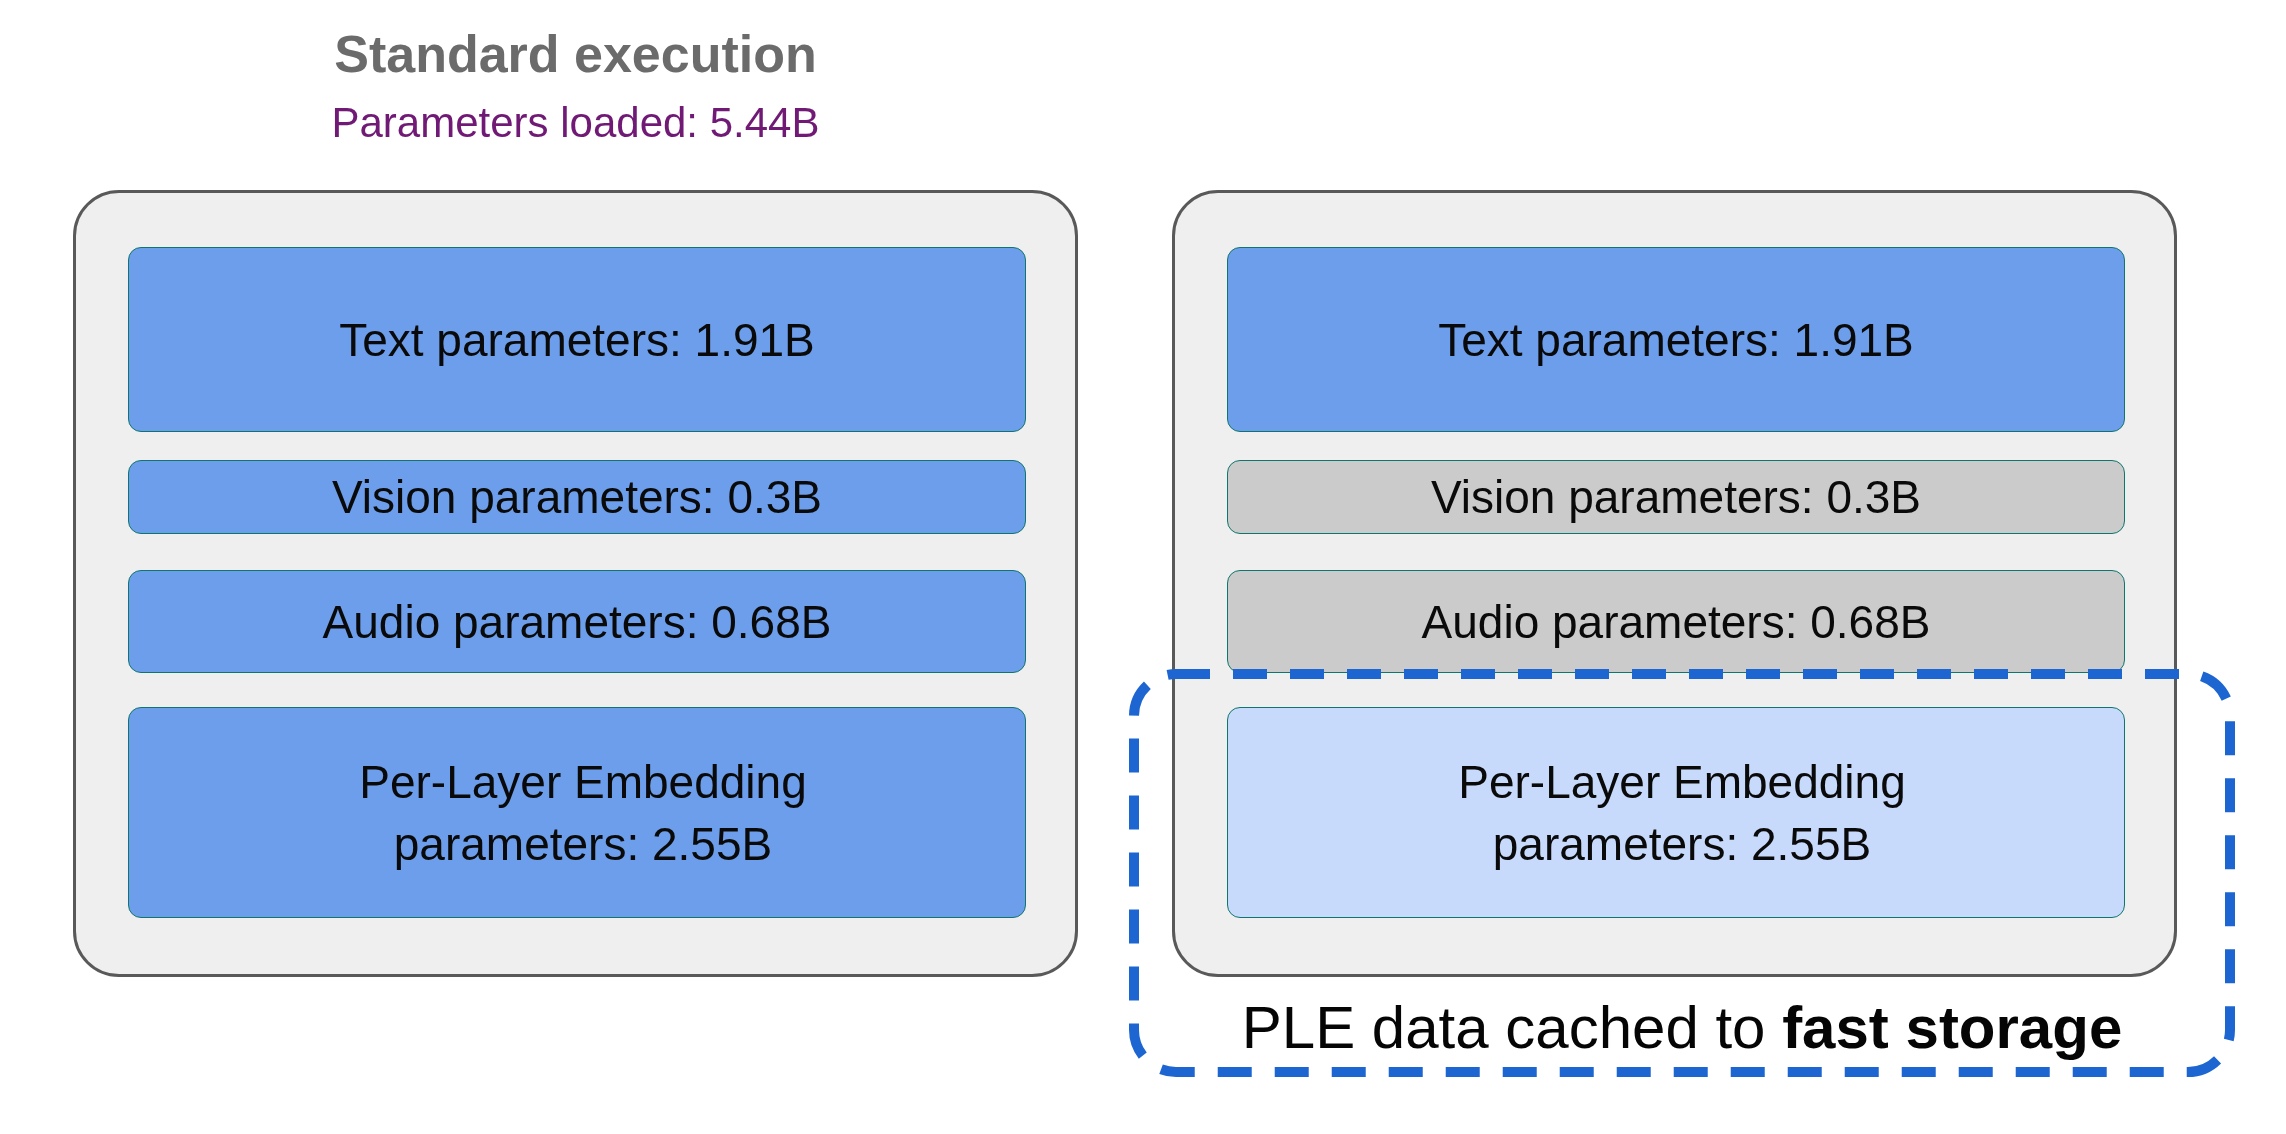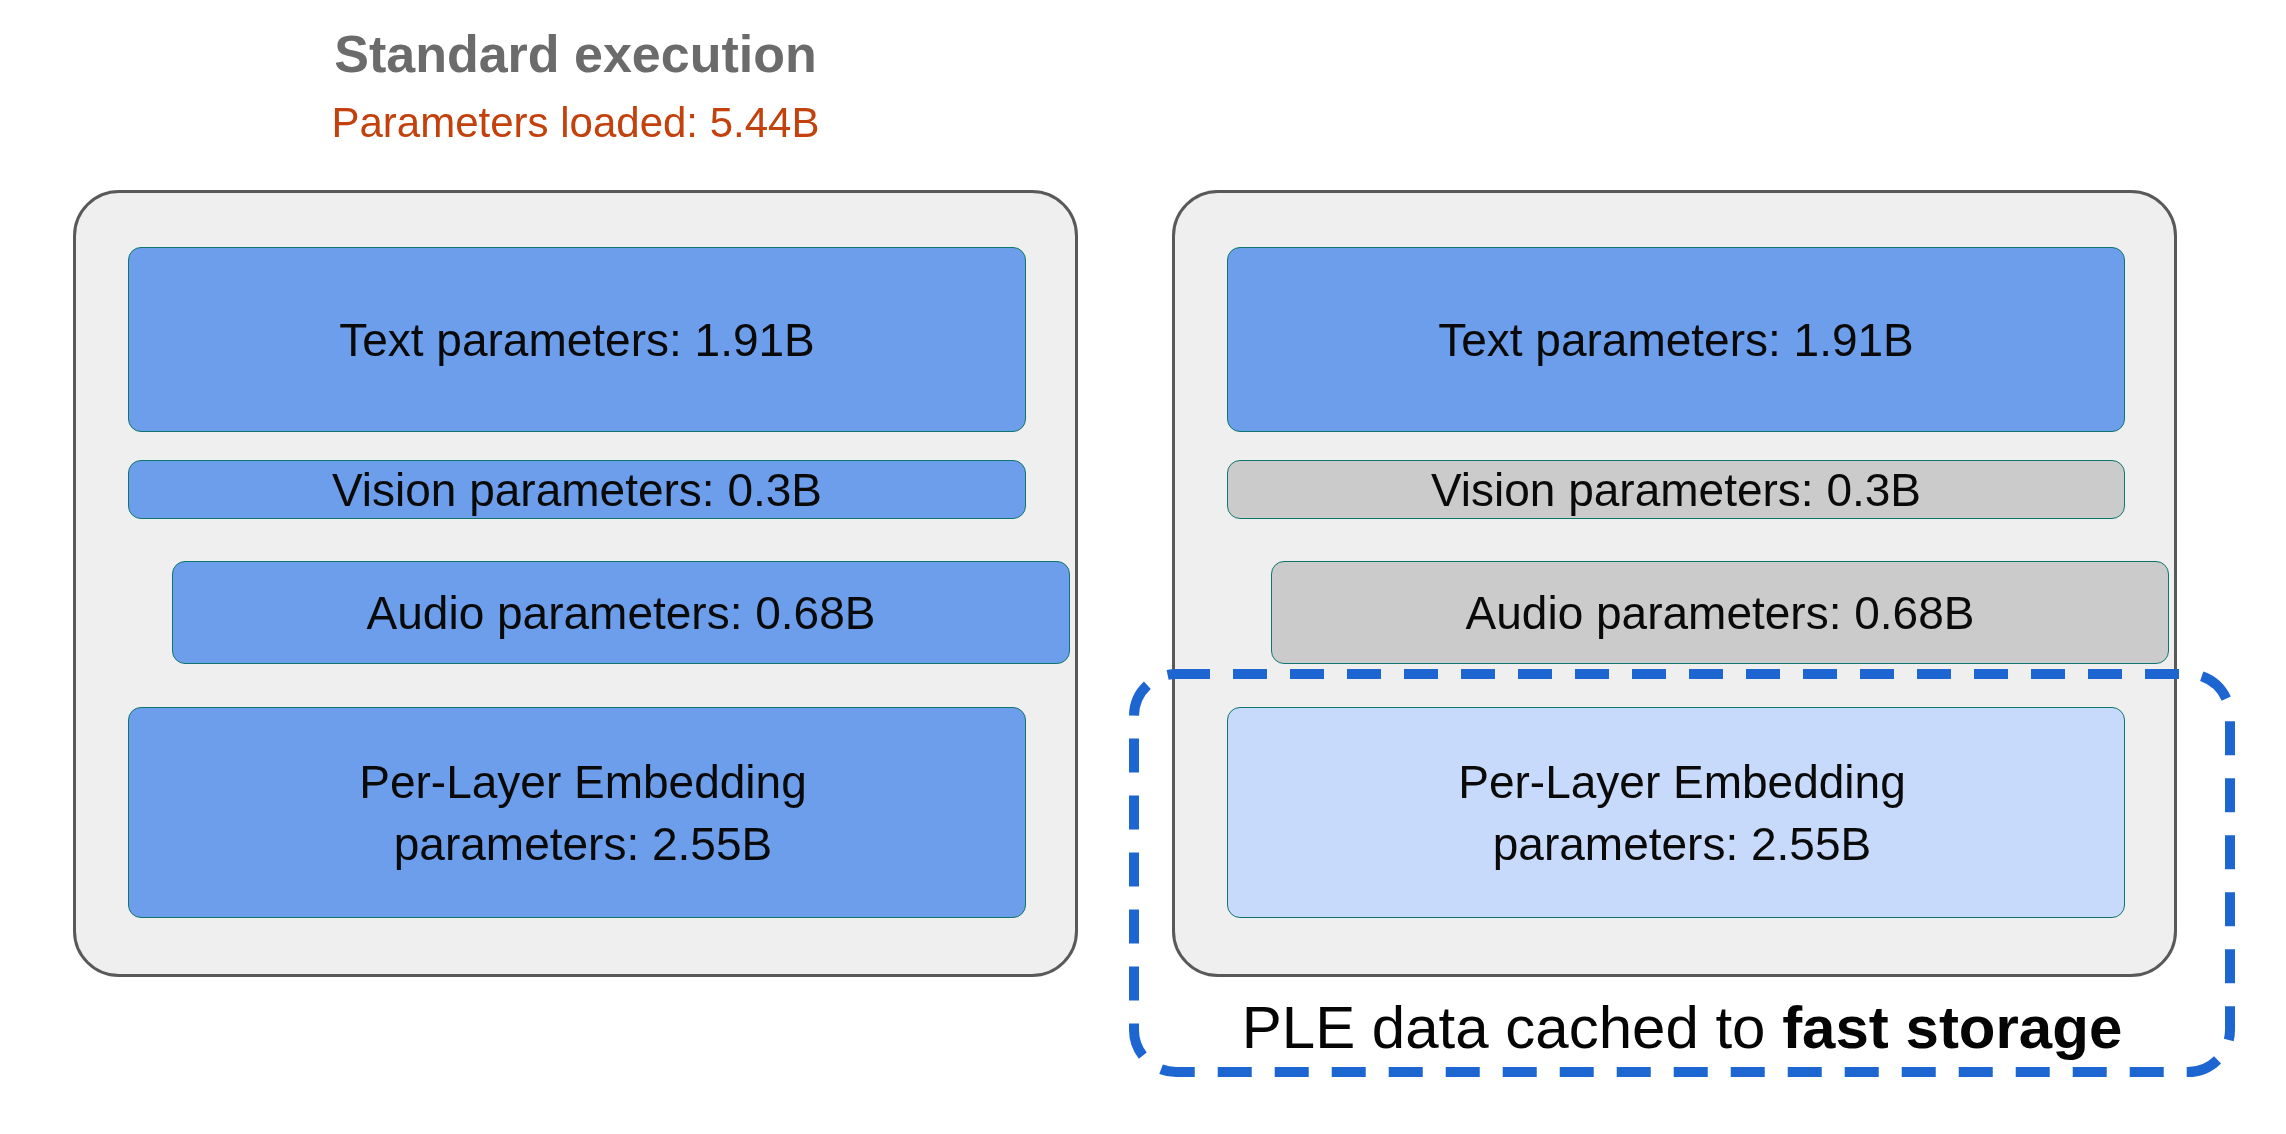--- a/index.html
+++ b/index.html
@@ -29,21 +29,21 @@
   .col-title {
     font-size: 52px;
     font-weight: 700;
     color: #6b6b6b;
     line-height: 64px;
     white-space: nowrap;
   }
   .col-subtitle {
     margin-top: 12px;
     font-size: 42px;
-    color: #c2410c;
+    color: #701a75;
     line-height: 50px;
     white-space: nowrap;
   }
   .col-subtitle .value-bold { font-weight: 700; }
 
   
   .panel {
     position: absolute;
     top: 190px;
     width: 1005px;
@@ -69,22 +69,22 @@
     justify-content: center;
     text-align: center;
   }
   .pbox .box-label {
     font-size: 46px;
     line-height: 62px;
     color: #0a0a0a;
     white-space: pre-line;
   }
   .pbox.box-text  { top: 54px;  height: 185px; }
-  .pbox.box-vision{ top: 267px; height: 59px;  }
-  .pbox.box-audio { top: 368px; height: 103px; margin-left: 44px; }
+  .pbox.box-vision{ top: 267px; height: 74px;  }
+  .pbox.box-audio { top: 377px; height: 103px; }
   .pbox.box-ple   { top: 514px; height: 211px; padding-left: 12px; }
 
   .fill-blue       { background: #6d9eeb; }
   .fill-gray       { background: #cbcbcb; }
   .fill-light-blue { background: #c7dafb; }
 
   
   #cache-outline {
     position: absolute;
     left: 1126px;

